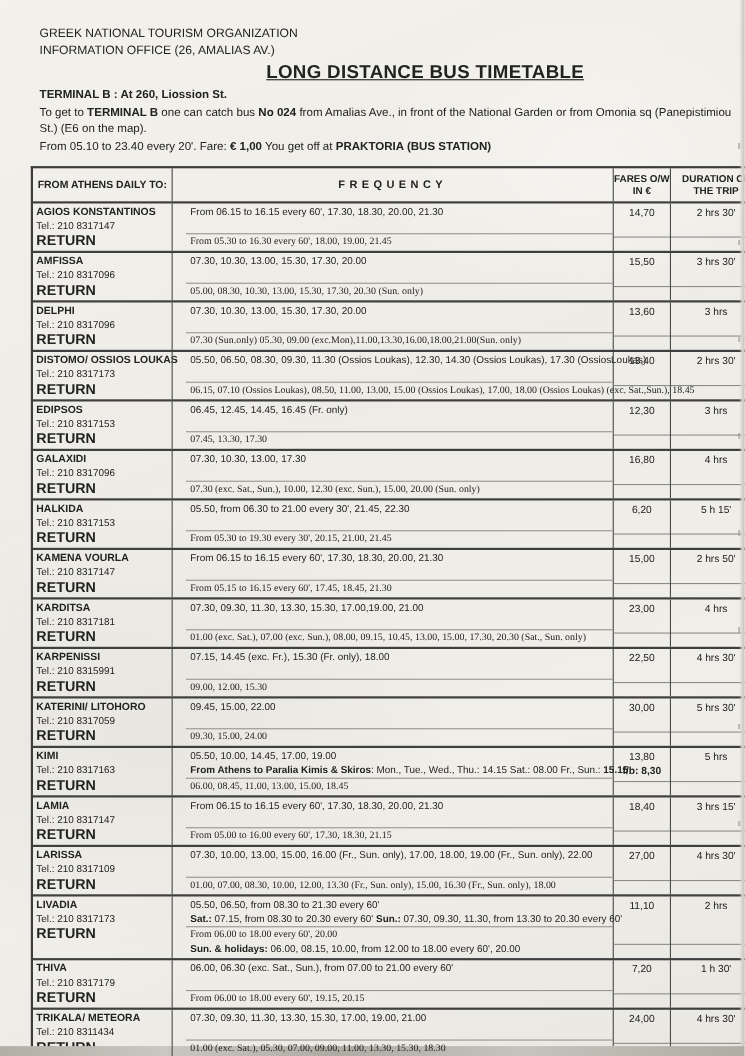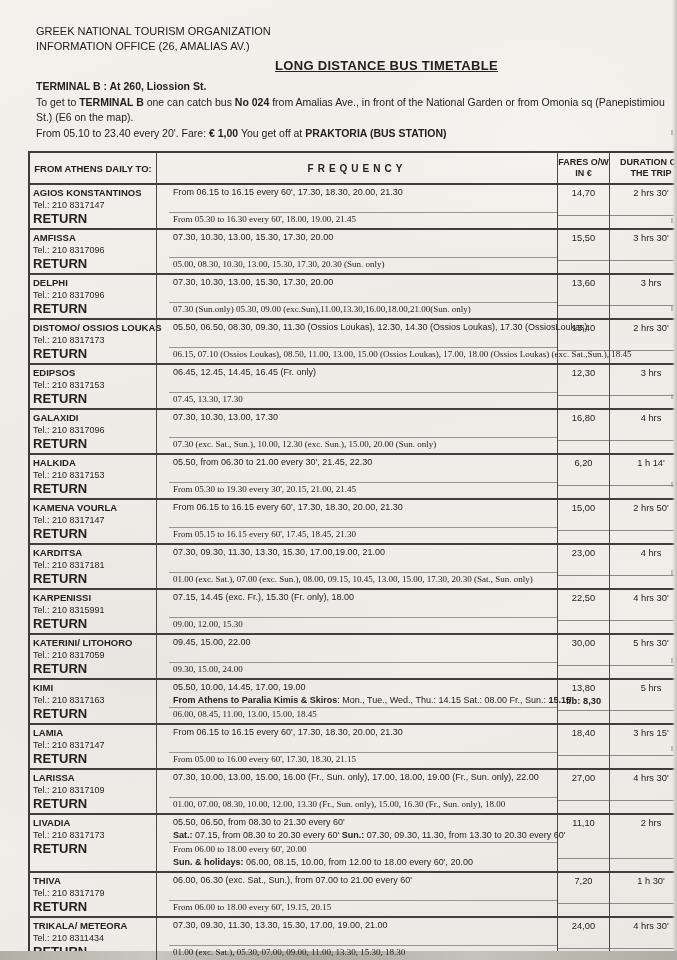--- a/index.html
+++ b/index.html
@@ -13,21 +13,21 @@
   }
   .scan-bottom-band{position:absolute;left:0;bottom:0;width:677px;height:9px;
     background:linear-gradient(90deg,#b2afa7,#cac7c0 22%,#aeaba3 45%,#c6c3bc 70%,#b0ada5 100%);}
   .scan-right-edge{position:absolute;right:0;top:0;width:5px;height:951px;
     background:linear-gradient(90deg,transparent,#d6d3cc 60%,#c2bfb8);}
   .edge-marks{position:absolute;right:4px;top:130px;width:2px;height:700px;
     background:repeating-linear-gradient(180deg,#8f8d86 0 5px,transparent 5px 88px);opacity:.55;}
 
   .doc-header{padding:24px 0 0 36px;font-size:10.5px;line-height:15px;}
   .org-line{font-weight:normal;font-size:11px;line-height:15px;}
-  .doc-title{font-weight:bold;font-size:13px;text-align:center;text-decoration:underline;
+  .doc-title{font-weight:bold;font-size:17px;text-align:center;text-decoration:underline;
     margin:4px 0 6px 60px;letter-spacing:.3px;}
   .terminal-line{font-weight:bold;margin-top:2px;}
   .info-line{margin-top:1px;}
   .b{font-weight:bold;}
 
   .timetable{margin:10px 0 0 28px;width:662px;border:2px solid #3c3c3c;border-right:none;
     font-size:9px;}
   .thead{display:grid;grid-template-columns:126px 401px 52px 83px;height:30px;}
   .thead .hcell{display:flex;flex-direction:column;align-items:center;justify-content:center;
     font-weight:bold;text-align:center;line-height:11px;}
@@ -123,21 +123,21 @@
       </div>
       <div class="trow">
         <div class="cell left">
           <div class="dest">DELPHI</div>
           <div class="tel">Tel.: 210 8317096</div>
           <div class="ret">RETURN</div>
         </div>
         <div class="cell freq">
           <div class="fline"><span>07.30, 10.30, 13.00, 15.30, 17.30, 20.00</span></div>
           <div class="fline">&nbsp;</div>
-          <div class="fline sep"><span>07.30 (Sun.only) 05.30, 09.00 (exc.Sun),11.00,13.30,16.00,18.00,21.00(Sun. only)</span></div>
+          <div class="fline sep"><span>07.30 (Sun.only) 05.30, 09.00 (exc.Mon),11.00,13.30,16.00,18.00,21.00(Sun. only)</span></div>
         </div>
         <div class="cell fare">
           <div>13,60</div>
           <div class="substrip"></div>
         </div>
         <div class="cell dur">
           <div>3 hrs</div>
           <div class="substrip"></div>
         </div>
       </div>
@@ -210,21 +210,21 @@
         <div class="cell freq">
           <div class="fline"><span>05.50, from 06.30 to 21.00 every 30', 21.45, 22.30</span></div>
           <div class="fline">&nbsp;</div>
           <div class="fline sep"><span>From 05.30 to 19.30 every 30', 20.15, 21.00, 21.45</span></div>
         </div>
         <div class="cell fare">
           <div>6,20</div>
           <div class="substrip"></div>
         </div>
         <div class="cell dur">
-          <div>1 h 14'</div>
+          <div>5 h 15'</div>
           <div class="substrip"></div>
         </div>
       </div>
       <div class="trow">
         <div class="cell left">
           <div class="dest">KAMENA VOURLA</div>
           <div class="tel">Tel.: 210 8317147</div>
           <div class="ret">RETURN</div>
         </div>
         <div class="cell freq">

